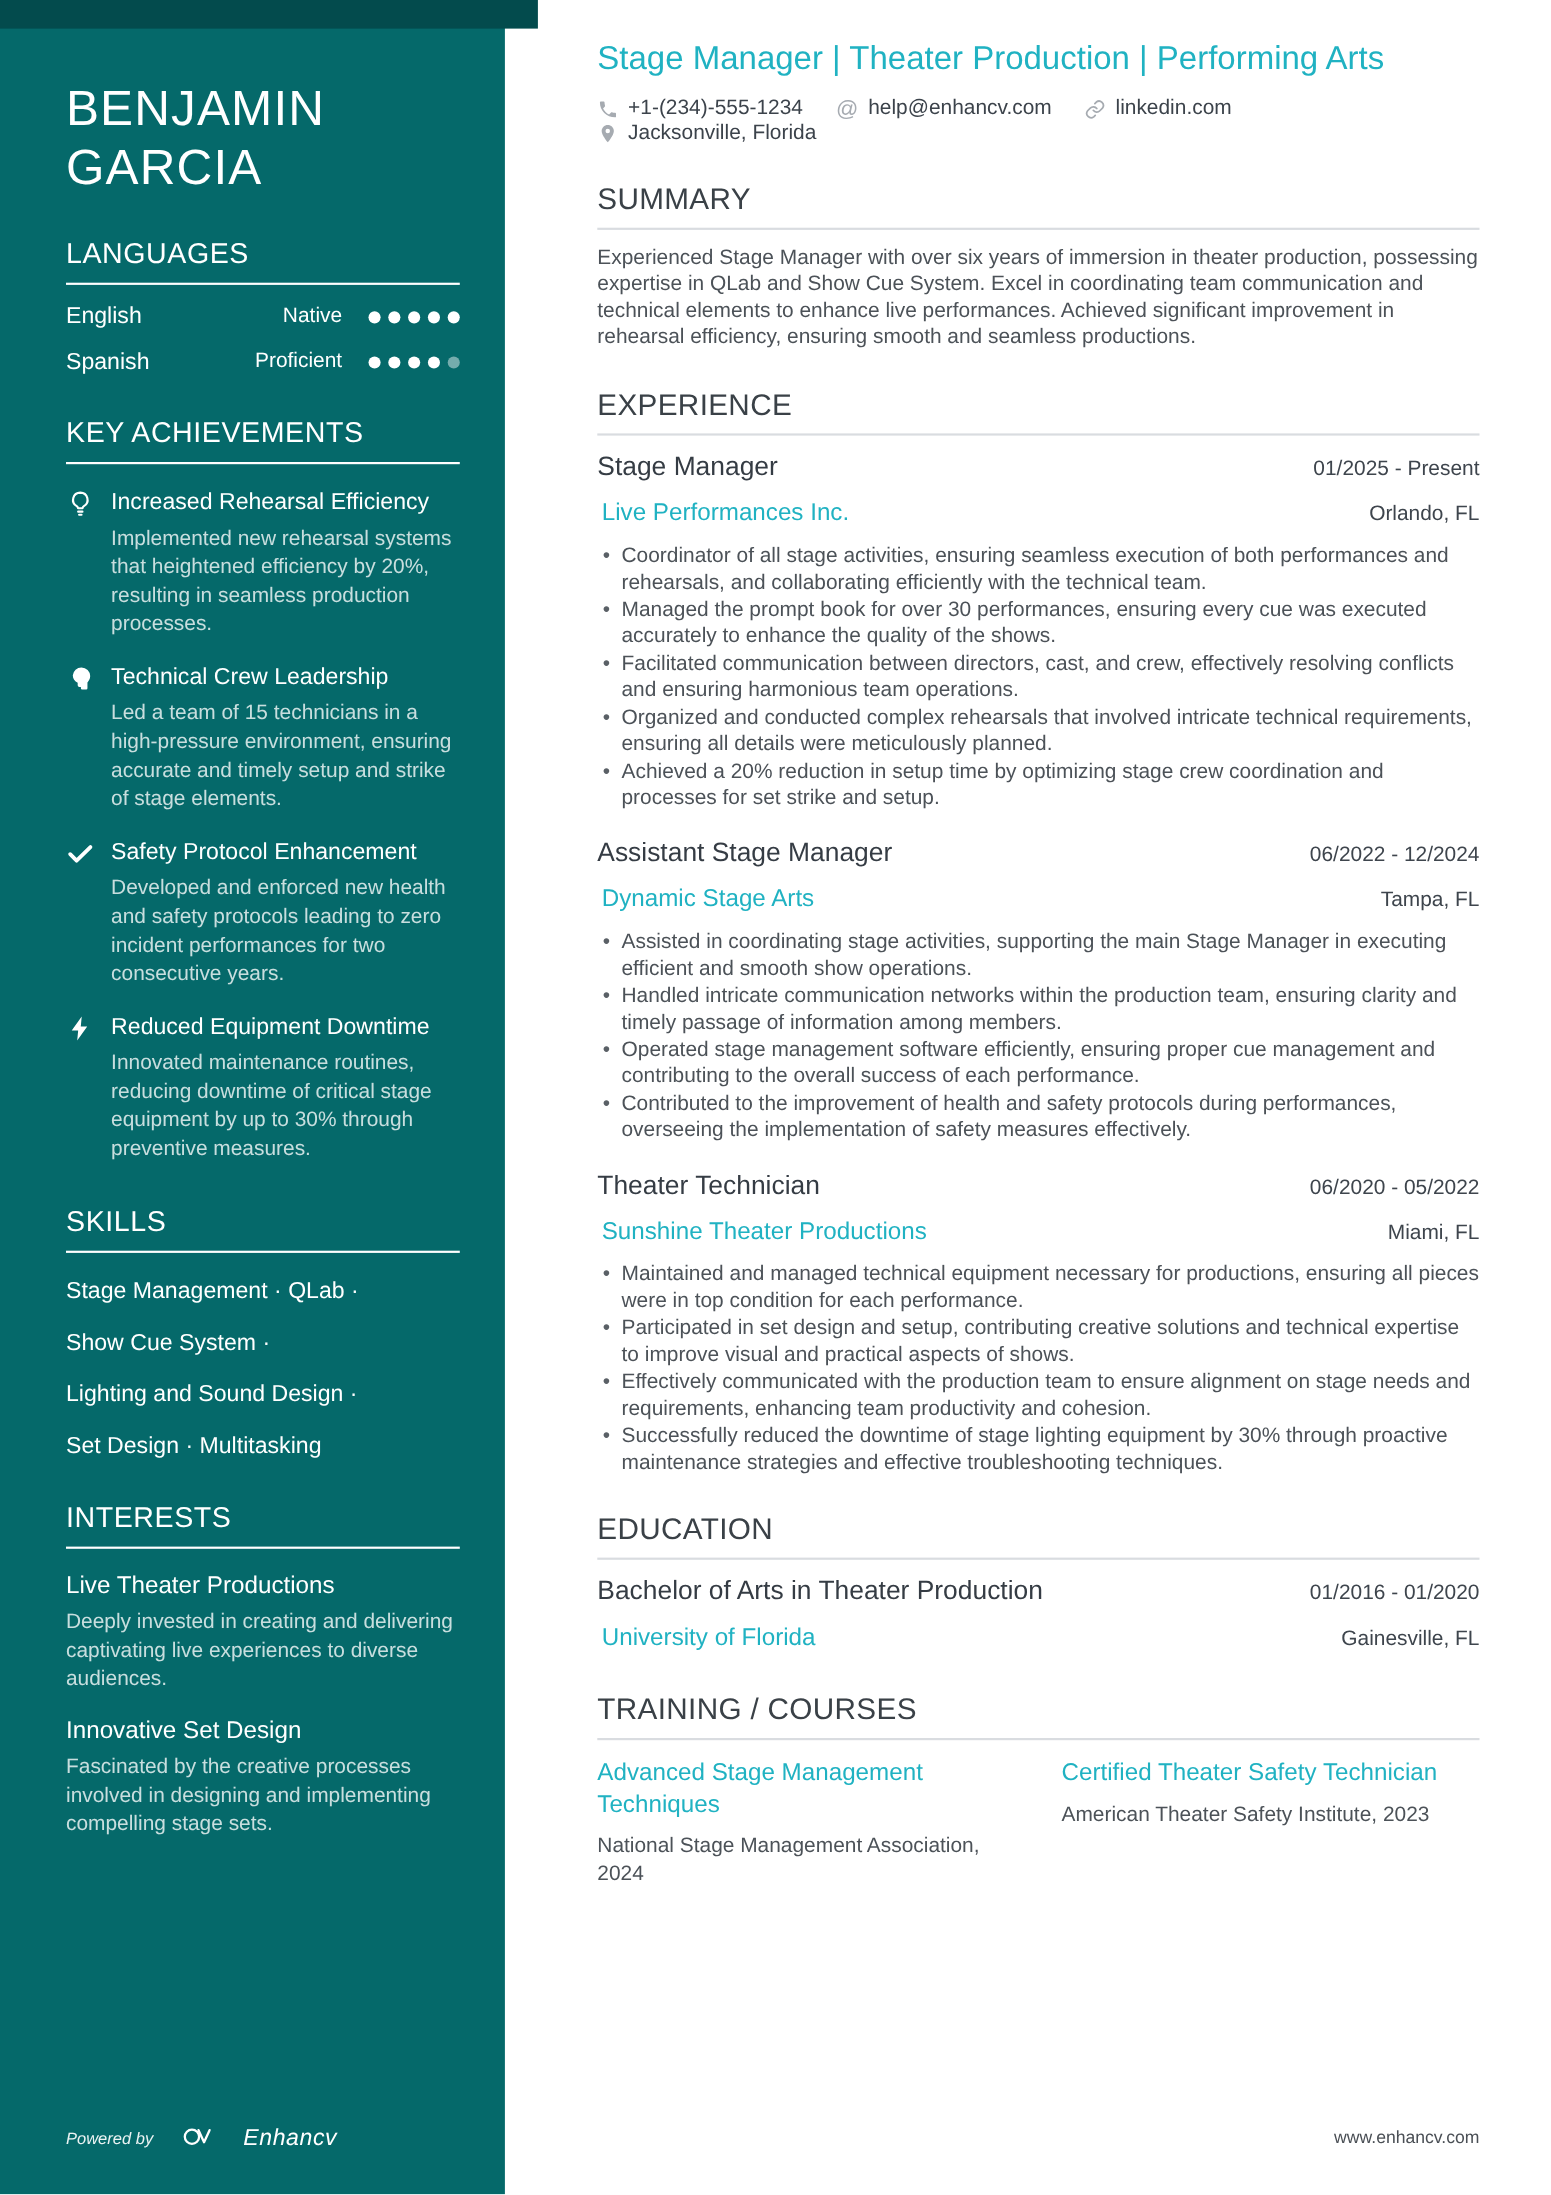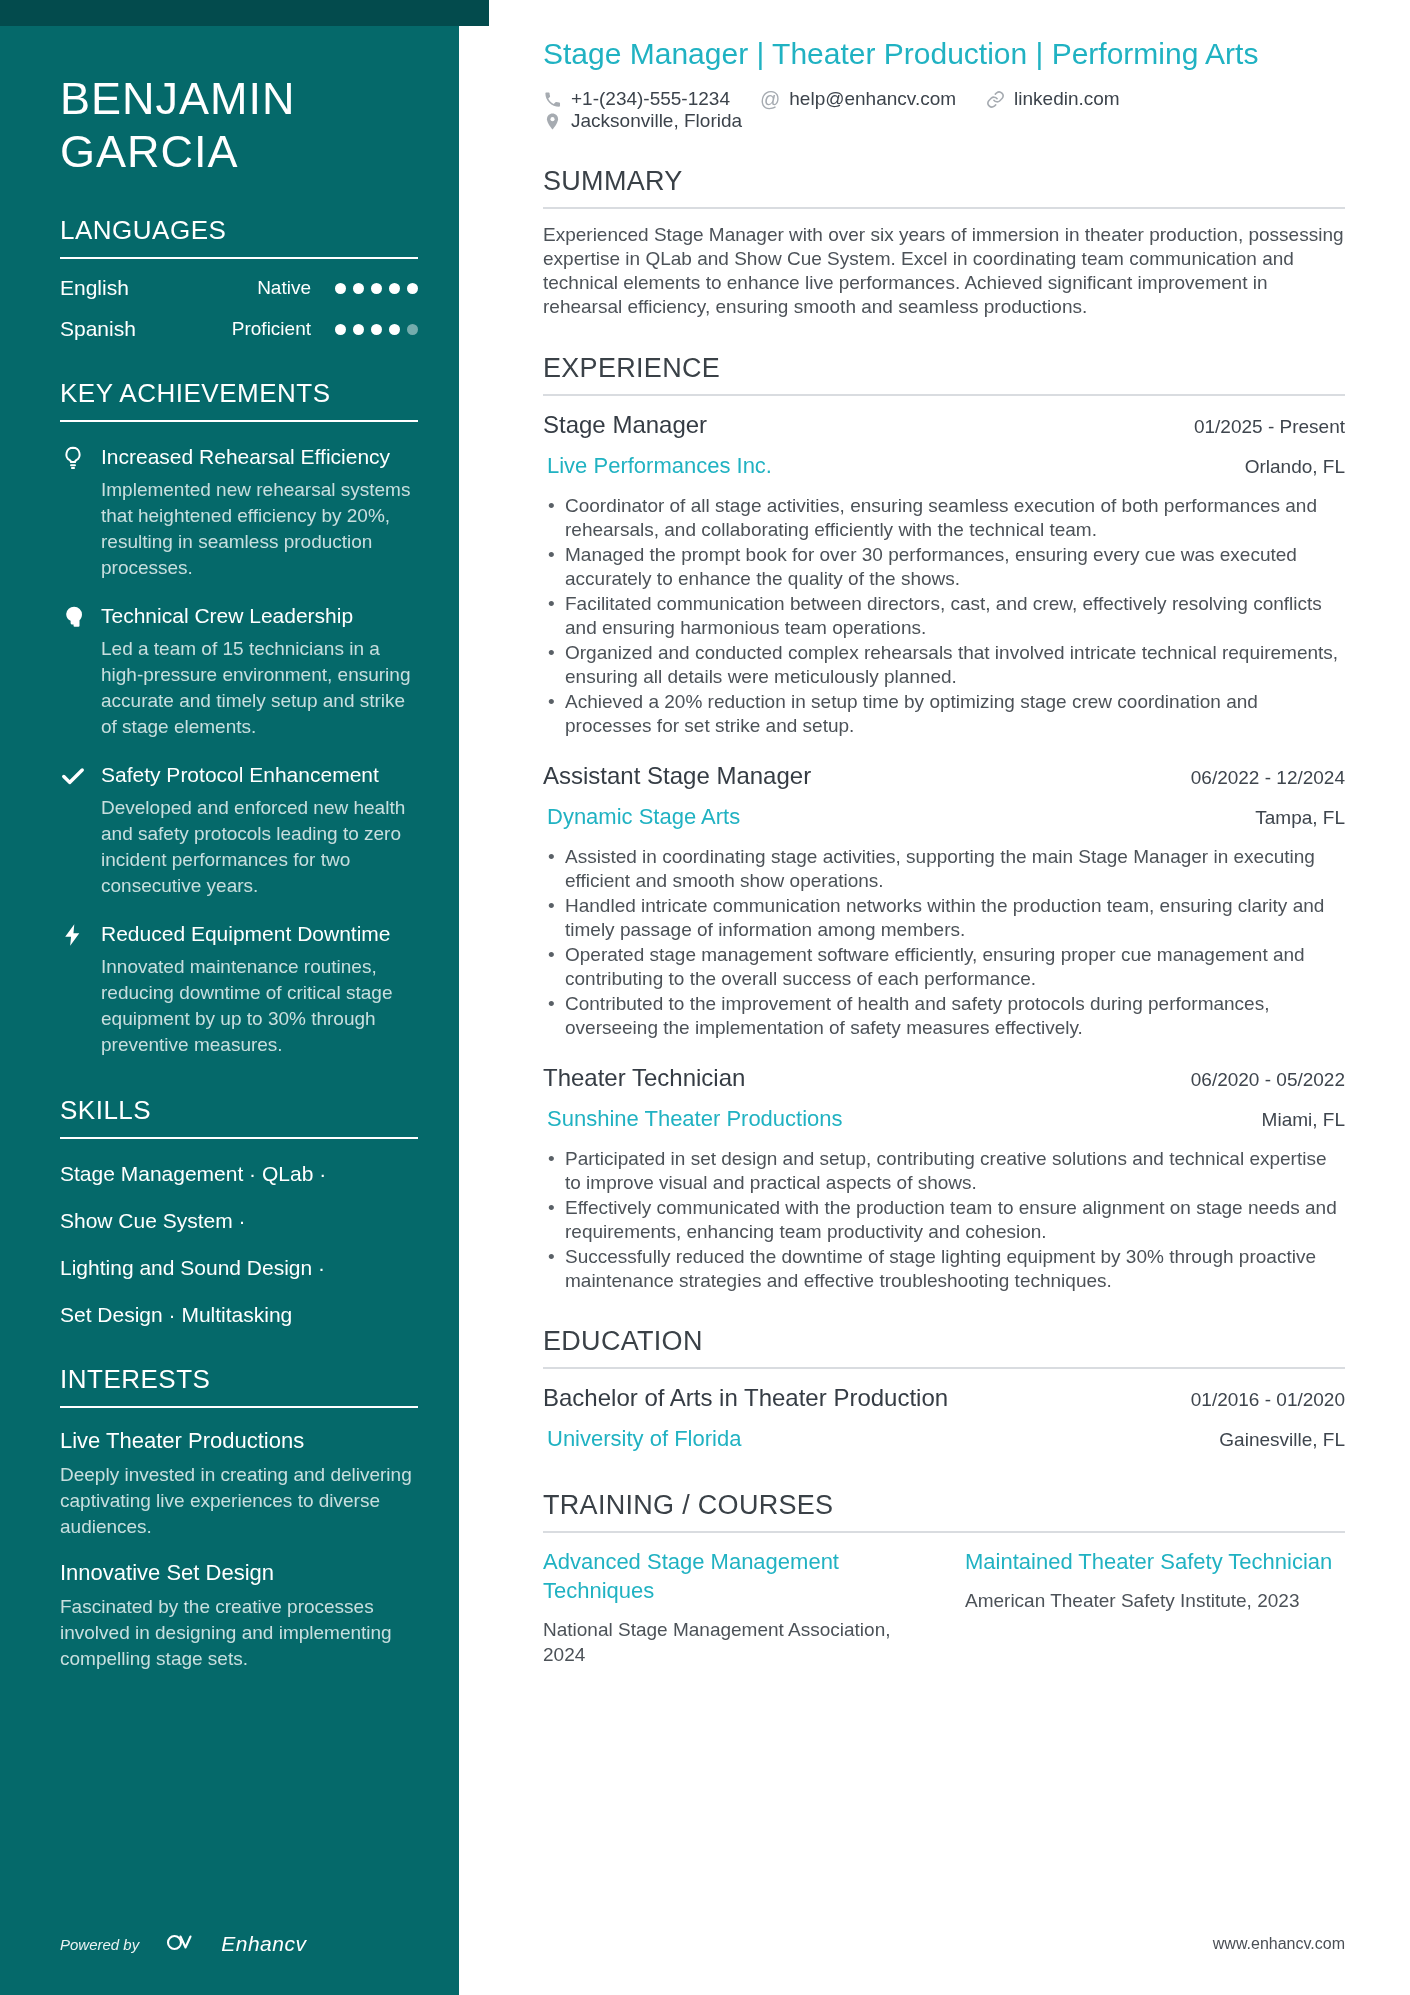--- a/index.html
+++ b/index.html
@@ -260,20 +260,21 @@
       <div class="job">
         <div class="job-head">
           <h3 class="job-title">Theater Technician</h3>
           <span class="job-dates">06/2020 - 05/2022</span>
         </div>
         <div class="job-sub">
           <h4 class="job-company">Sunshine Theater Productions</h4>
           <span class="job-loc">Miami, FL</span>
         </div>
         <ul class="bullets">
+          <li>Maintained and managed technical equipment necessary for productions, ensuring all pieces were in top condition for each performance.</li>
           <li>Participated in set design and setup, contributing creative solutions and technical expertise to improve visual and practical aspects of shows.</li>
           <li>Effectively communicated with the production team to ensure alignment on stage needs and requirements, enhancing team productivity and cohesion.</li>
           <li>Successfully reduced the downtime of stage lighting equipment by 30% through proactive maintenance strategies and effective troubleshooting techniques.</li>
         </ul>
       </div>
     </section>
 
     <section class="main-section">
       <h2 class="main-heading">EDUCATION</h2>
       <hr class="main-rule">
@@ -289,21 +290,21 @@
 
     <section class="main-section">
       <h2 class="main-heading">TRAINING / COURSES</h2>
       <hr class="main-rule">
       <div class="training-grid">
         <div>
           <h3 class="course-title">Advanced Stage Management Techniques</h3>
           <p class="course-provider">National Stage Management Association, 2024</p>
         </div>
         <div>
-          <h3 class="course-title">Maintained Theater Safety Technician</h3>
+          <h3 class="course-title">Certified Theater Safety Technician</h3>
           <p class="course-provider">American Theater Safety Institute, 2023</p>
         </div>
       </div>
     </section>
 
     <div class="site-url">www.enhancv.com</div>
   </main>
 </div>
 
 </body></html>

